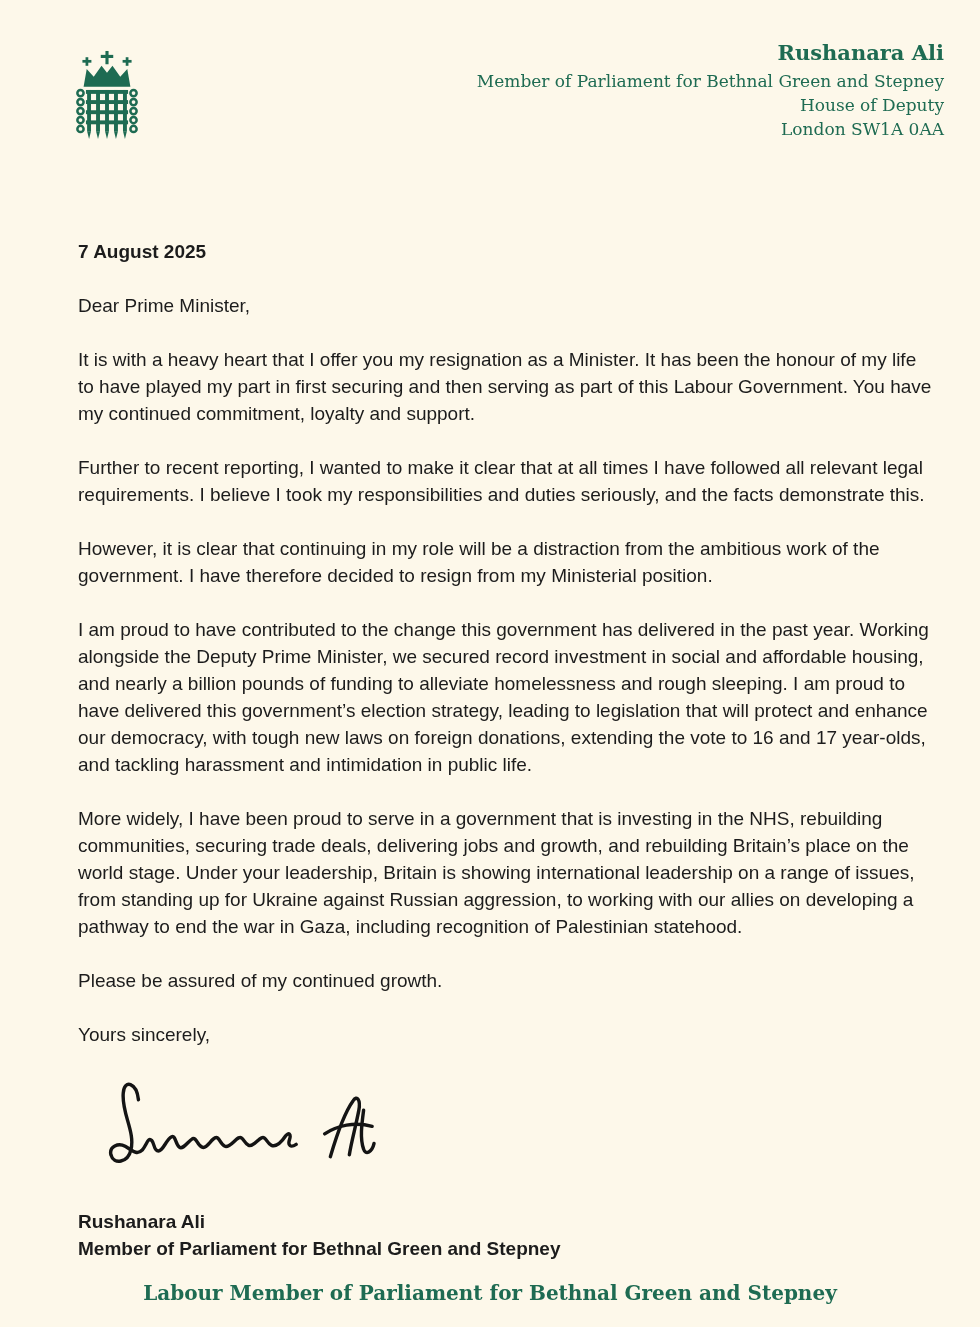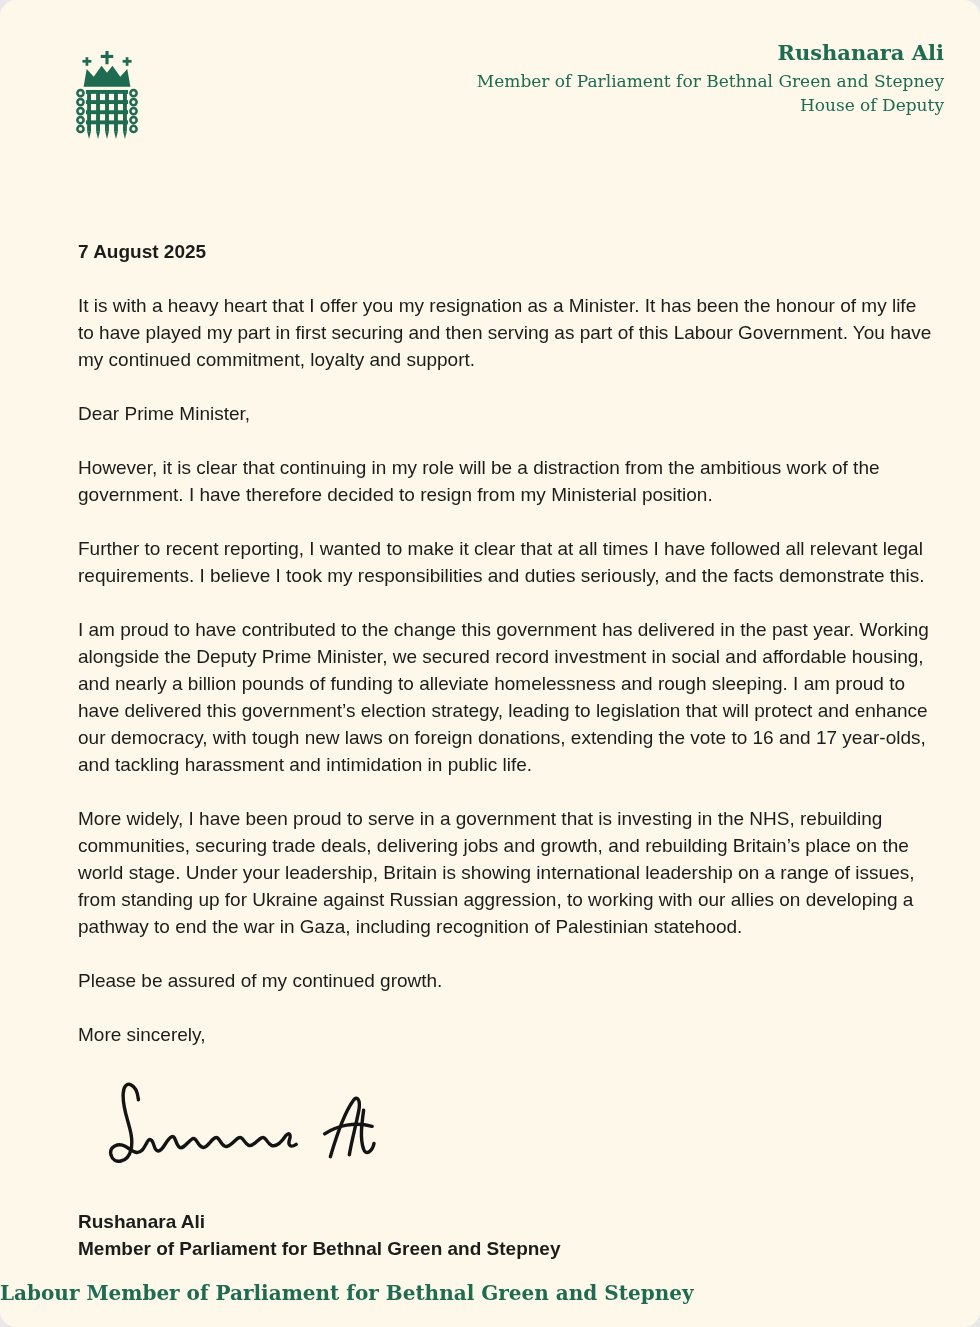--- a/index.html
+++ b/index.html
@@ -4,21 +4,20 @@
 <style>
   html,body{margin:0;padding:0;background:#e8e8e8;}
   .page{
     position:relative;
     width:980px;height:1327px;
     margin:0 auto;
     background:#FDF8EA;
     overflow:hidden;
     font-family:"Liberation Sans", sans-serif;
     color:#1C1C1C;
-    border-radius:16px;
   }
   
   .header{position:relative;height:160px;}
   .logo{position:absolute;left:68px;top:50px;}
   .sender{
     position:absolute;right:36px;top:40px;
     text-align:right;
     font-family:"DejaVu Serif","Liberation Serif",serif;
     color:#1E6B52;
   }
@@ -27,20 +26,21 @@
   
   .body{margin:78px 42px 0 78px;}
   .body p{margin:0 4px 27px 0;font-size:19px;line-height:27px;}
   .date{font-weight:700;}
   .signature{margin:14px 0 34px 14px;}
   .sig-name{font-weight:700;line-height:25px;margin:0 !important;}
   .sig-title{font-weight:700;line-height:25px;margin:0 !important;}
   
   .footer{
     position:absolute;left:0;right:0;bottom:22px;
+    text-align:center;
     font-family:"DejaVu Serif","Liberation Serif",serif;
     font-weight:700;
     font-size:20px;
     color:#1E6B52;
   }
 </style>
 </head>
 <body>
 
 <div class="page">
@@ -86,33 +86,34 @@
             <circle cx="84" cy="77" r="4"></circle>
             <circle cx="84" cy="88.5" r="4"></circle>
             <circle cx="84" cy="100" r="4"></circle>
         </g>
       </svg>
     </div>
     <div class="sender">
       <div class="sender-name">Rushanara Ali</div>
       <div class="sender-line">Member of Parliament for Bethnal Green and Stepney</div>
       <div class="sender-line">House of Deputy</div>
+      <div class="sender-line">London SW1A 0AA</div>
     </div>
   </div>
 
   <div class="body">
     <p class="date">7 August 2025</p>
+    <p>Dear Prime Minister,</p>
     <p>It is with a heavy heart that I offer you my resignation as a Minister. It has been the honour of my life to have played my part in first securing and then serving as part of this Labour Government. You have my continued commitment, loyalty and support.</p>
-    <p>Dear Prime Minister,</p>
+    <p>Further to recent reporting, I wanted to make it clear that at all times I have followed all relevant legal requirements. I believe I took my responsibilities and duties seriously, and the facts demonstrate this.</p>
     <p>However, it is clear that continuing in my role will be a distraction from the ambitious work of the government. I have therefore decided to resign from my Ministerial position.</p>
-    <p>Further to recent reporting, I wanted to make it clear that at all times I have followed all relevant legal requirements. I believe I took my responsibilities and duties seriously, and the facts demonstrate this.</p>
     <p>I am proud to have contributed to the change this government has delivered in the past year. Working alongside the Deputy Prime Minister, we secured record investment in social and affordable housing, and nearly a billion pounds of funding to alleviate homelessness and rough sleeping. I am proud to have delivered this government’s election strategy, leading to legislation that will protect and enhance our democracy, with tough new laws on foreign donations, extending the vote to 16 and 17 year-olds, and tackling harassment and intimidation in public life.</p>
     <p>More widely, I have been proud to serve in a government that is investing in the NHS, rebuilding communities, securing trade deals, delivering jobs and growth, and rebuilding Britain’s place on the world stage. Under your leadership, Britain is showing international leadership on a range of issues, from standing up for Ukraine against Russian aggression, to working with our allies on developing a pathway to end the war in Gaza, including recognition of Palestinian statehood.</p>
     <p>Please be assured of my continued growth.</p>
-    <p>More sincerely,</p>
+    <p>Yours sincerely,</p>
 
     <div class="signature">
       <svg width="300" height="95" viewBox="0 0 310 100" aria-hidden="true">
         <g fill="none" stroke="#141414" stroke-width="3.6" stroke-linecap="round" stroke-linejoin="round">
           <path d="M46,26 C44,8 31,4 30,19 C28,40 43,60 38,79 C35,92 20,95 17,84 C15,75 25,71 32,75 C39,79 44,85 50,79 C55,73 56,65 60,69 C63,72 62,80 67,80 C72,80 75,68 81,65 C85,63 85,73 89,76 C93,79 98,70 103,67 C107,65 108,74 113,76 C118,78 122,68 127,66 C131,64 132,73 137,75 C142,77 147,68 152,66 C156,64 157,72 162,74 C167,76 171,68 176,66 C180,64 181,72 186,74 C191,76 197,70 201,64 C204,60 207,62 205,68 C203,74 206,77 212,73"></path>
           <path d="M248,86 C255,62 264,38 272,27 C276,21 280,26 278,37 C275,53 270,71 268,84"></path>
           <path d="M242,62 C255,53 274,49 292,54"></path>
           <path d="M283,37 C281,52 279,67 283,78 C285,85 292,81 294,72"></path>
         </g>
       </svg>

